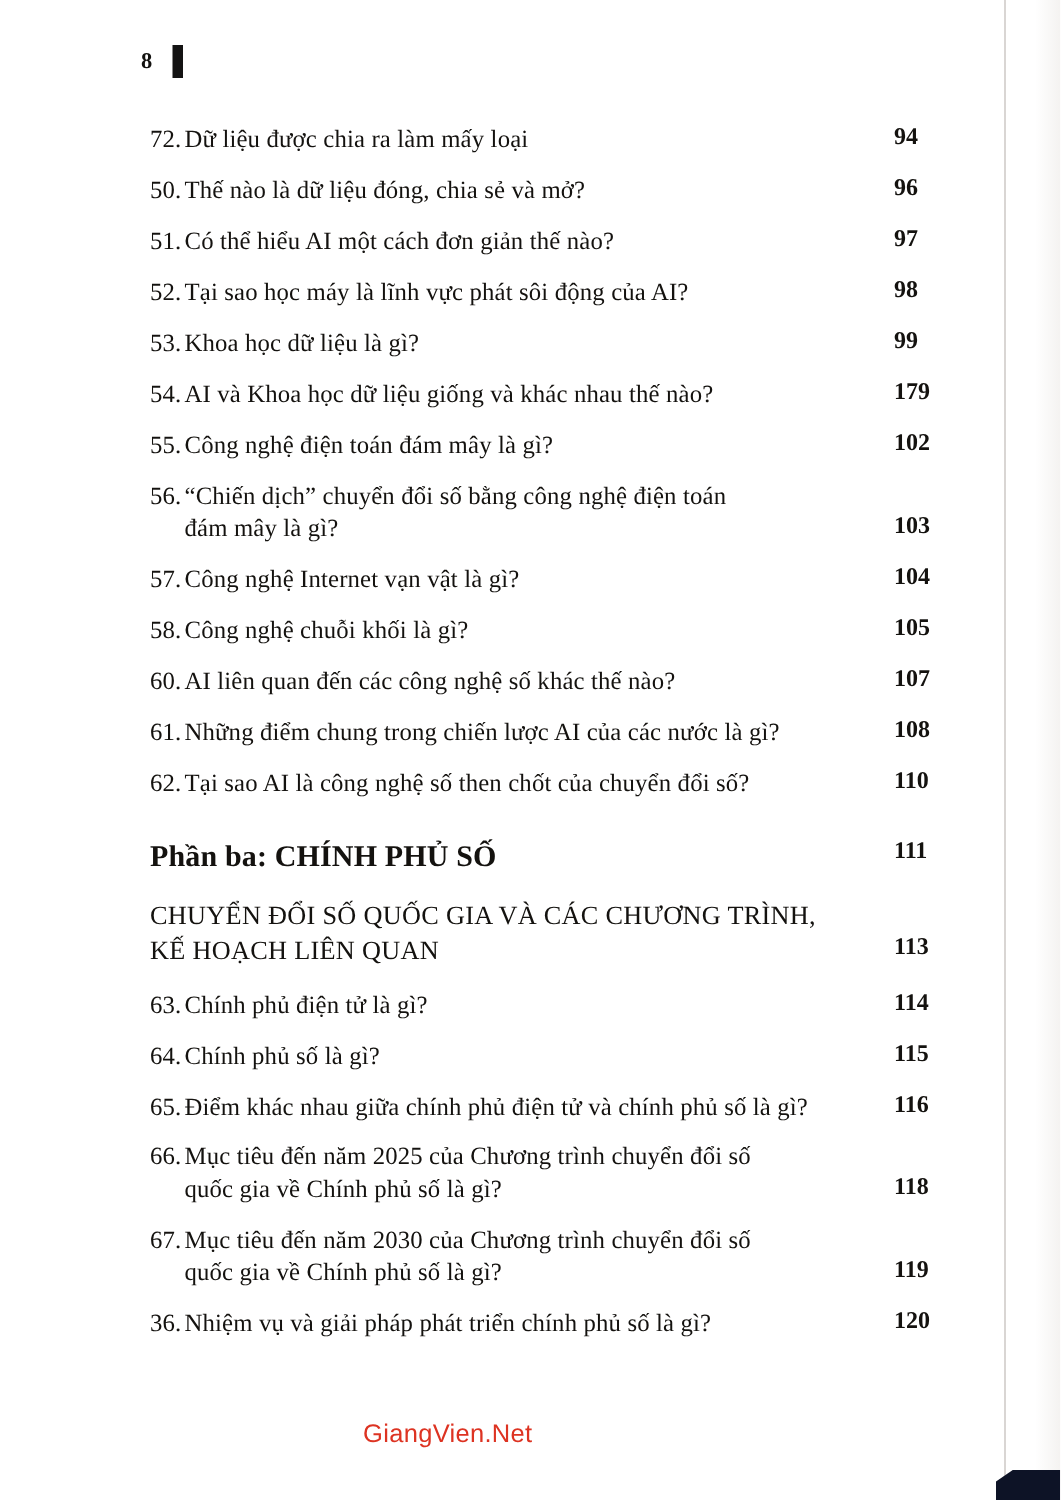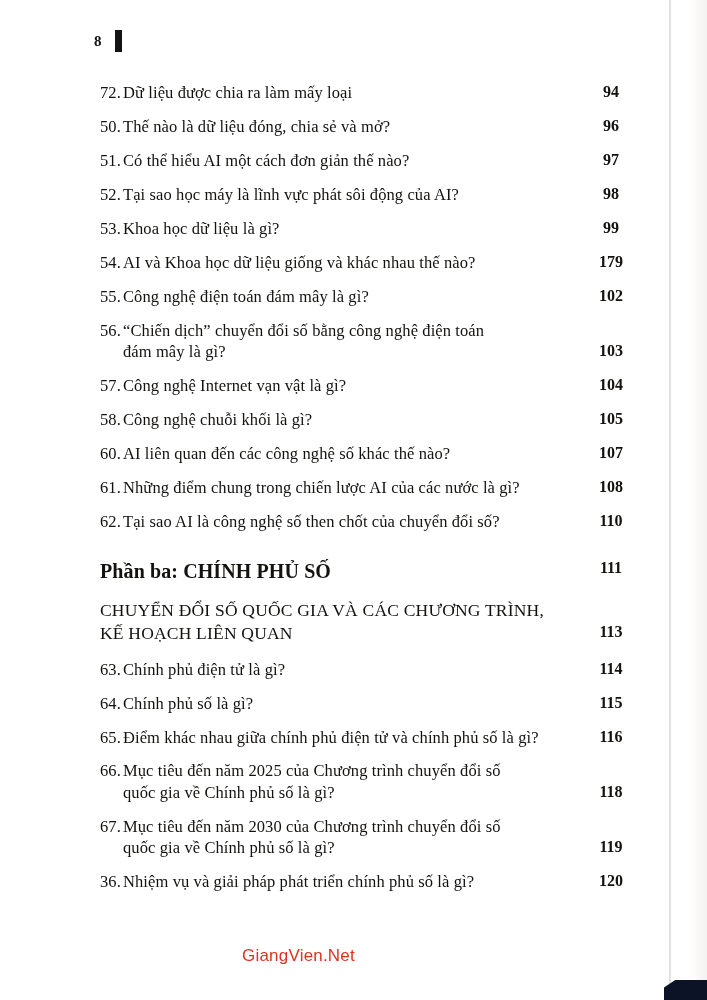--- a/index.html
+++ b/index.html
@@ -58,21 +58,21 @@
     flex: 0 1 auto;
     font-size: 16.5px;
     line-height: 1.30;
     letter-spacing: 0.1px;
   }
   .toc-page {
     flex: 0 0 auto;
     font-size: 16px;
     font-weight: bold;
     line-height: 1.30;
-    text-align: center;
+    text-align: left;
     min-width: 30px;
     padding-left: 10px;
     white-space: nowrap;
   }
 
   
   .entry {
     margin-bottom: 12.5px;
   }
   .entry .toc-text {

